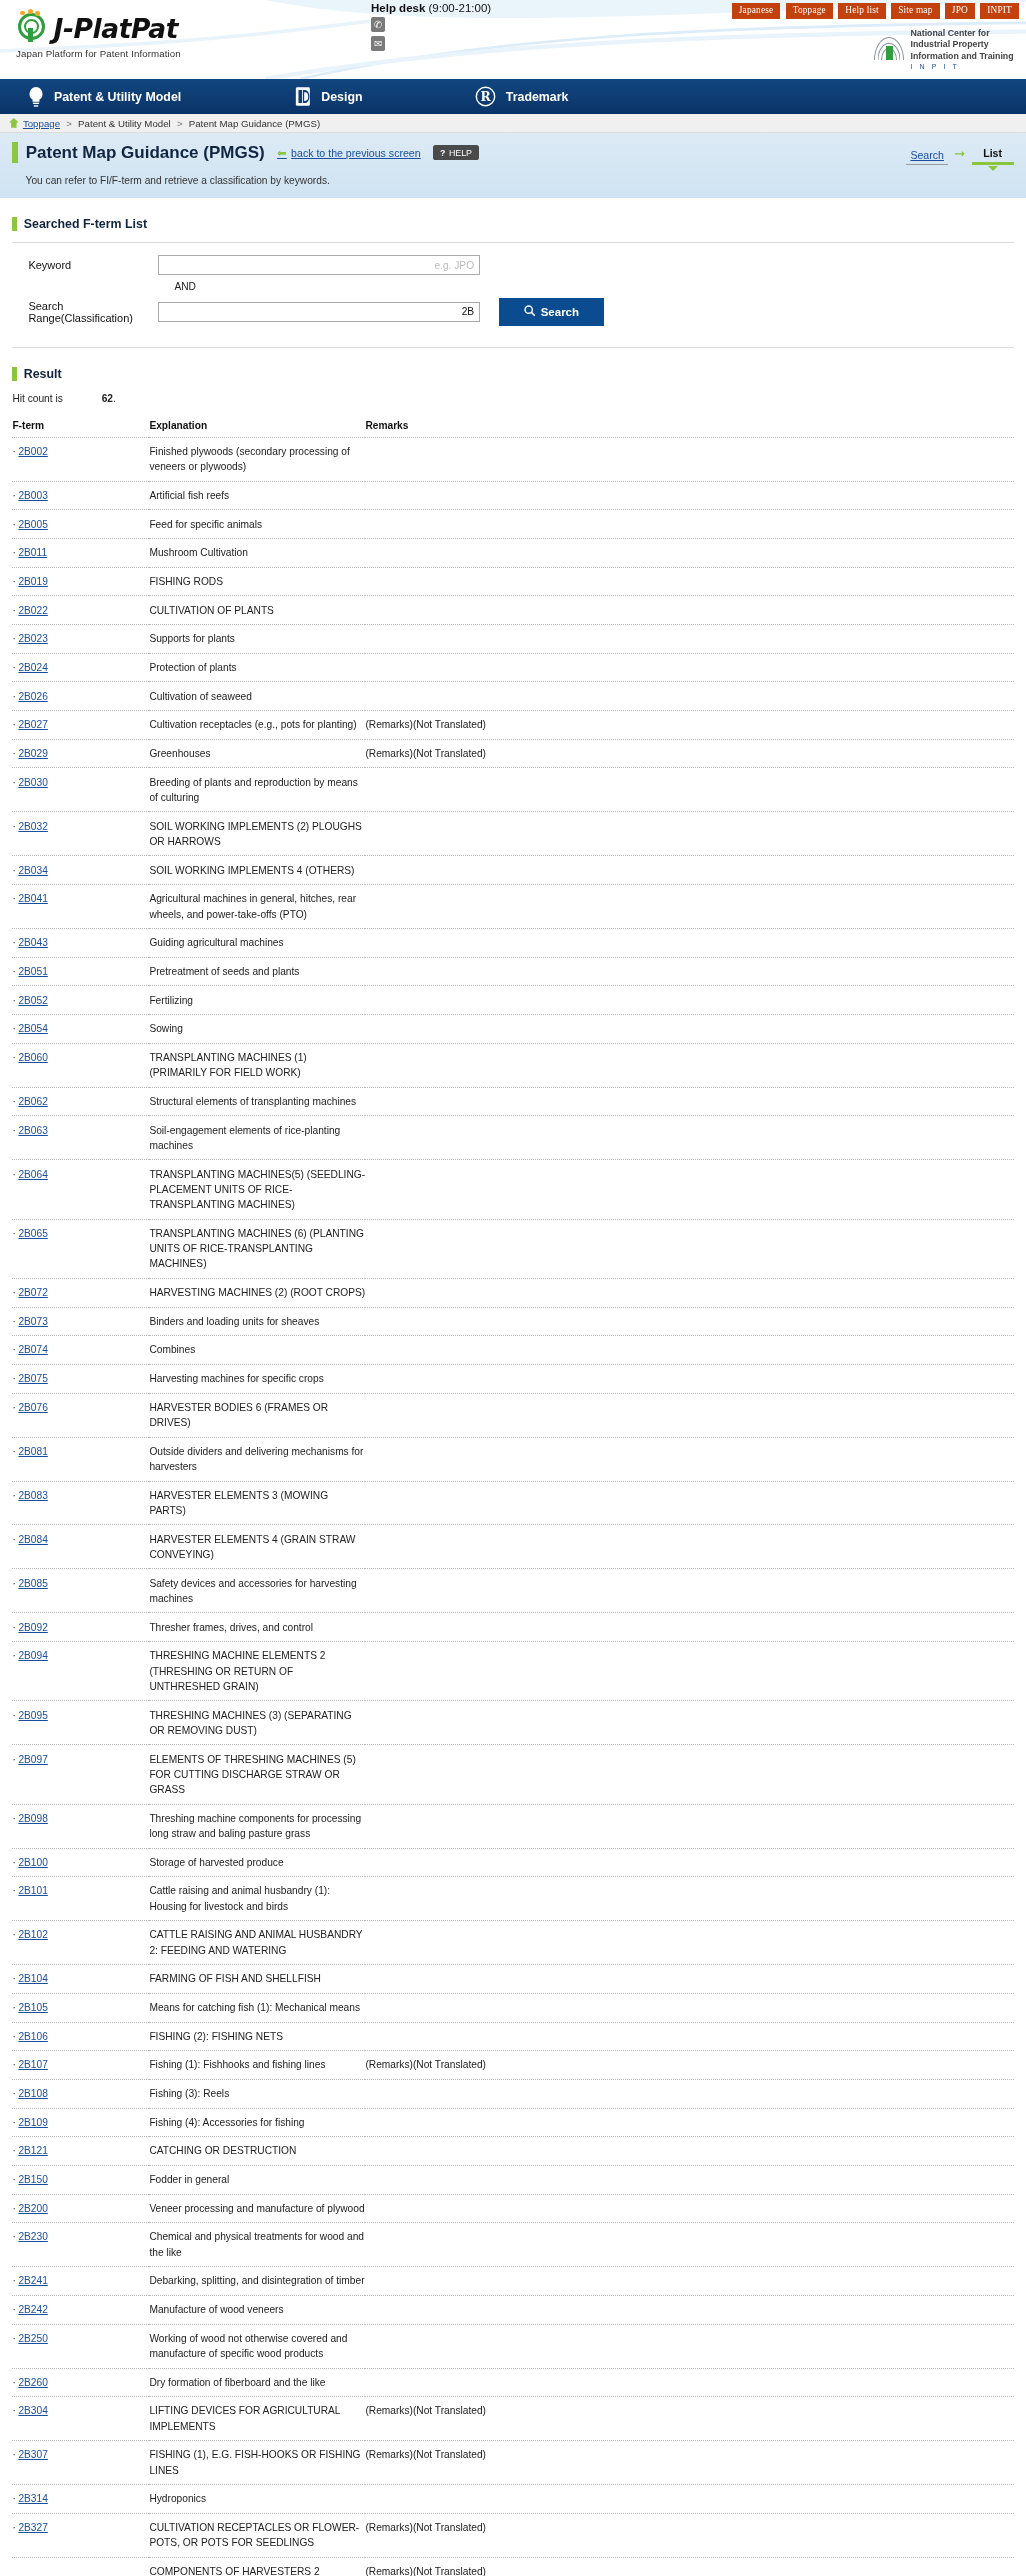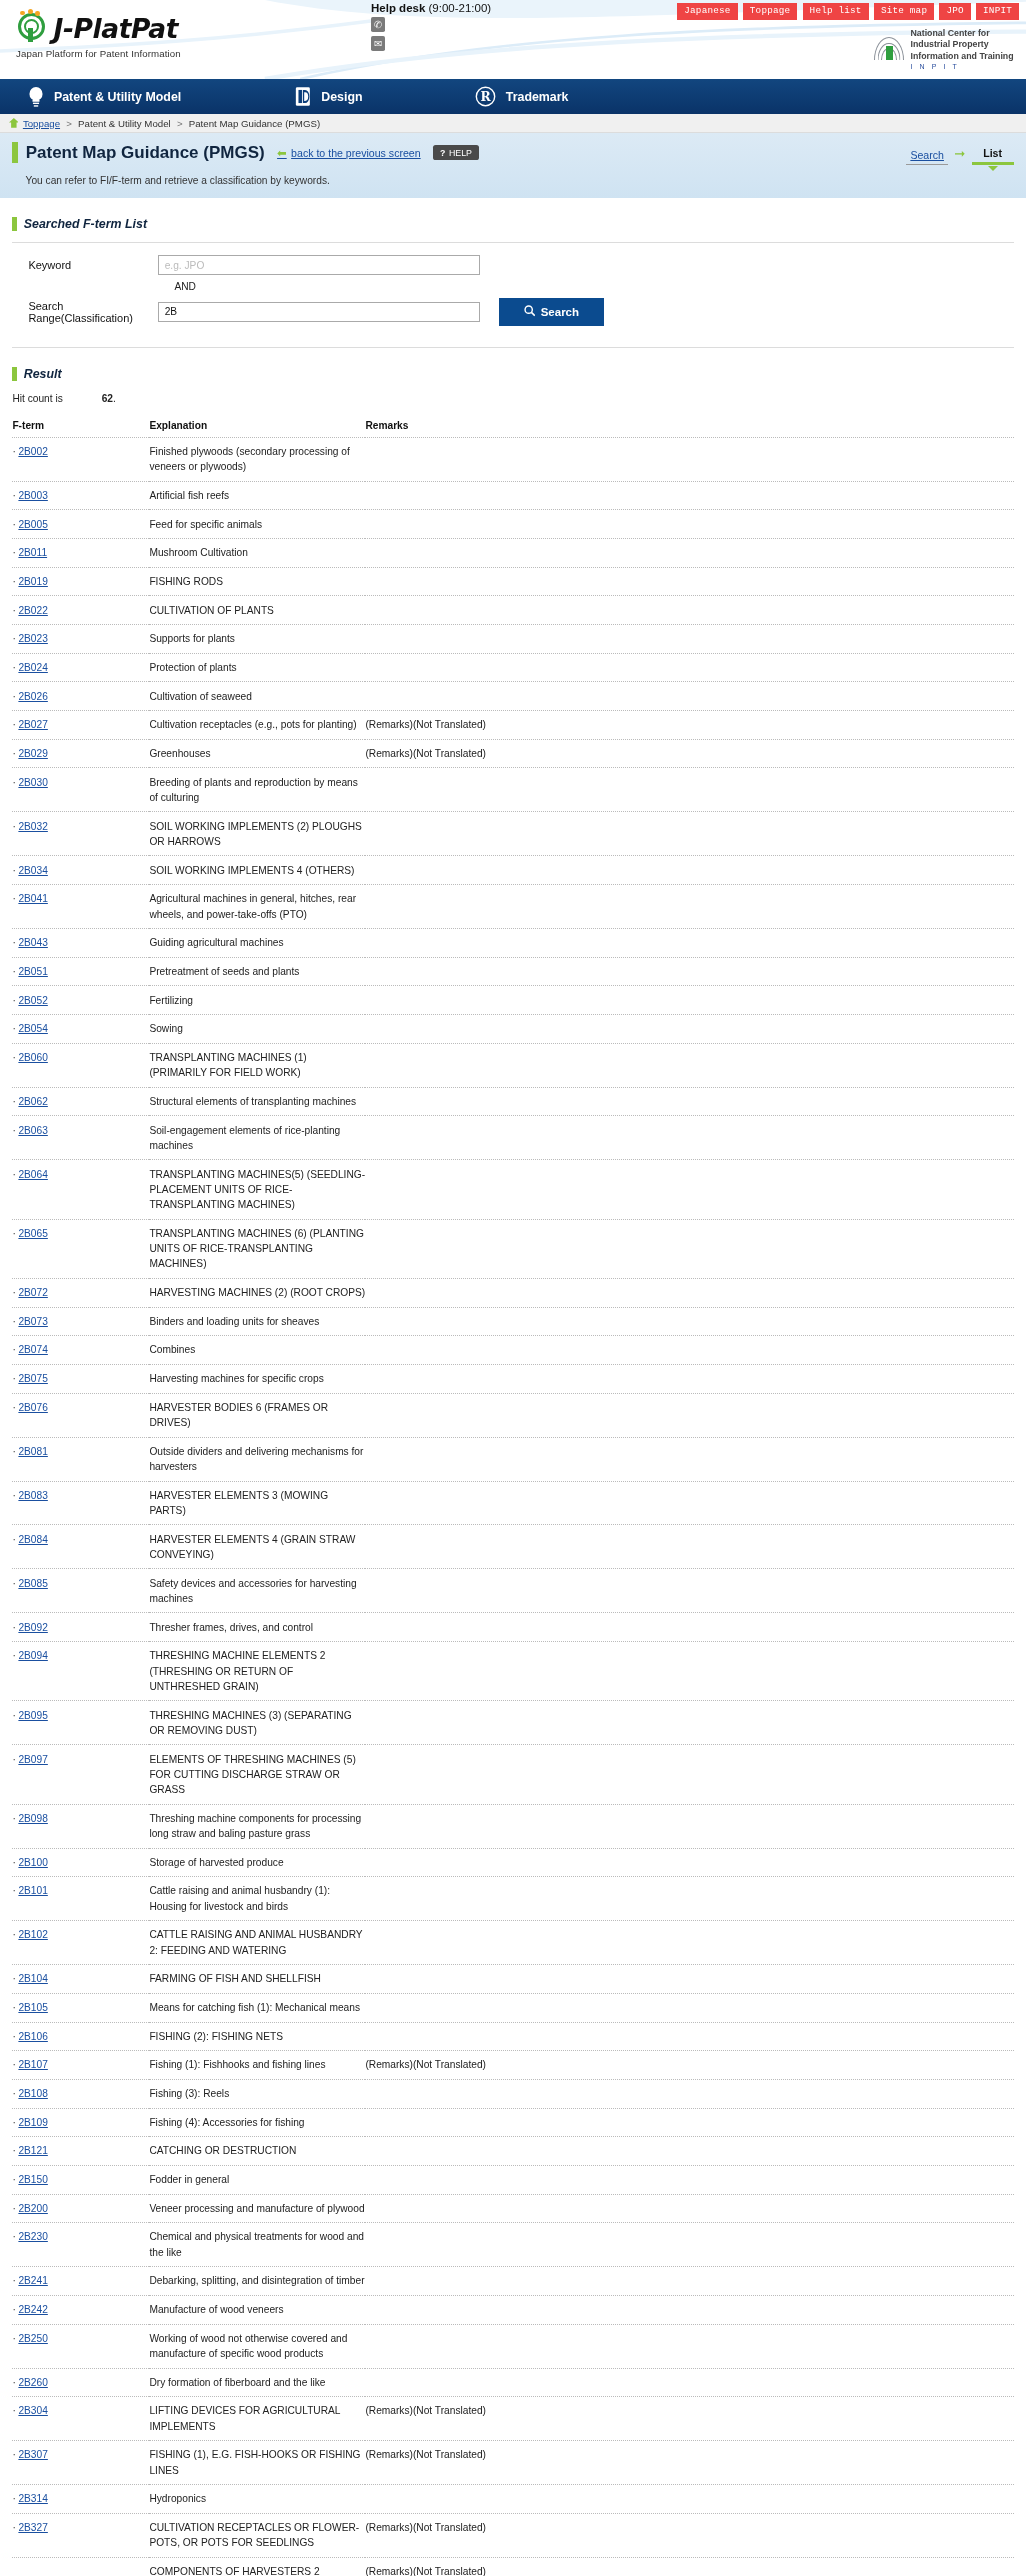--- a/index.html
+++ b/index.html
@@ -66,23 +66,23 @@
     width:14px; height:15px; background:#7a7a7a; color:#fff;
     border-radius:1.8px; font-size:9.7px; line-height:15px; text-align:center;
     margin-right:4.4px;
   }
   .contact-val { font-size:9.7px; color:#111; }
 
   .toplinks {
     position:absolute; right:7px; top:2.6px; display:flex; gap:5.3px;
   }
   .toplink {
-    background:#ef4444; color:#fff; font-size:9.3px;
+    background:#c2410c; color:#fff; font-size:9.3px;
     padding:2.6px 7px 3.5px; text-decoration:none; letter-spacing:0.2px;
-    font-family:Liberation Mono, monospace;
+    font-family:Liberation Serif, serif;
   }
   .inpit {
     position:absolute; right:12.4px; top:28px;
     display:flex; align-items:center;
   }
   .inpit-mark { width:30px; height:26.5px; position:relative; margin-right:6.2px; }
   .inpit-mark .arc {
     position:absolute; border:1.8px solid #8b9199; border-bottom:none;
     border-radius:50% 50% 0 0 / 100% 100% 0 0; left:50%; transform:translateX(-50%);
   }
@@ -154,31 +154,31 @@
   .step.current { font-weight:bold; color:#111; border-bottom:3.5px solid #8cc63e; position:relative; }
   .step.current:after {
     content:""; position:absolute; left:50%; bottom:-8.8px; transform:translateX(-50%);
     border-left:5.3px solid transparent; border-right:5.3px solid transparent;
     border-top:5.3px solid #8cc63e;
   }
   .step-arrow { color:#8cc63e; font-size:13.2px; margin:0 6.2px 4.4px; }
 
   
   .content { padding:0 12.4px; }
-  .sec-head { display:flex; align-items:center; margin-top:19.4px;font-style:italic; }
+  .sec-head { display:flex; align-items:center; margin-top:19.4px; }
   .sec-bar { width:4.4px; height:14px; background:#8cc63e; margin-right:7px; }
   .sec-title { font-size:12.4px; font-weight:bold; color:#10253f; }
   .hr { border-top:0.9px solid #dcdcdc; margin-top:10.6px; }
 
   .form { padding:12.4px 0 0 0; }
   .form-row { display:flex; align-items:center; margin-bottom:0; }
   .form-label { width:146px; font-size:11px; font-weight:normal; color:#111; padding-left:16px; }
   .form-input {
     width:322px; height:19.4px; border:0.9px solid #aaa; padding:1.8px 5.3px; font-size:10.2px;
-    font-family:"Liberation Sans", sans-serif; color:#111; background:#fff;
+    font-family:"Liberation Sans", sans-serif; color:#111; background:#fff;text-align:right;
   }
   .form-input::placeholder { color:#bbb; }
   .and-row { padding-left:162px; font-size:10.2px; font-weight:normal; margin:6.2px 0 6.2px; }
   .search-btn {
     margin-left:18.5px; background:#0b4b8f; color:#fff; border:none;
     font-size:11.5px; font-weight:bold; padding:7px 25px; cursor:pointer;
     display:inline-flex; align-items:center; gap:5.3px;
     font-family:"Liberation Sans", sans-serif;
   }
   .form-bottom-hr { border-top:0.9px solid #dcdcdc; margin-top:21px; }

